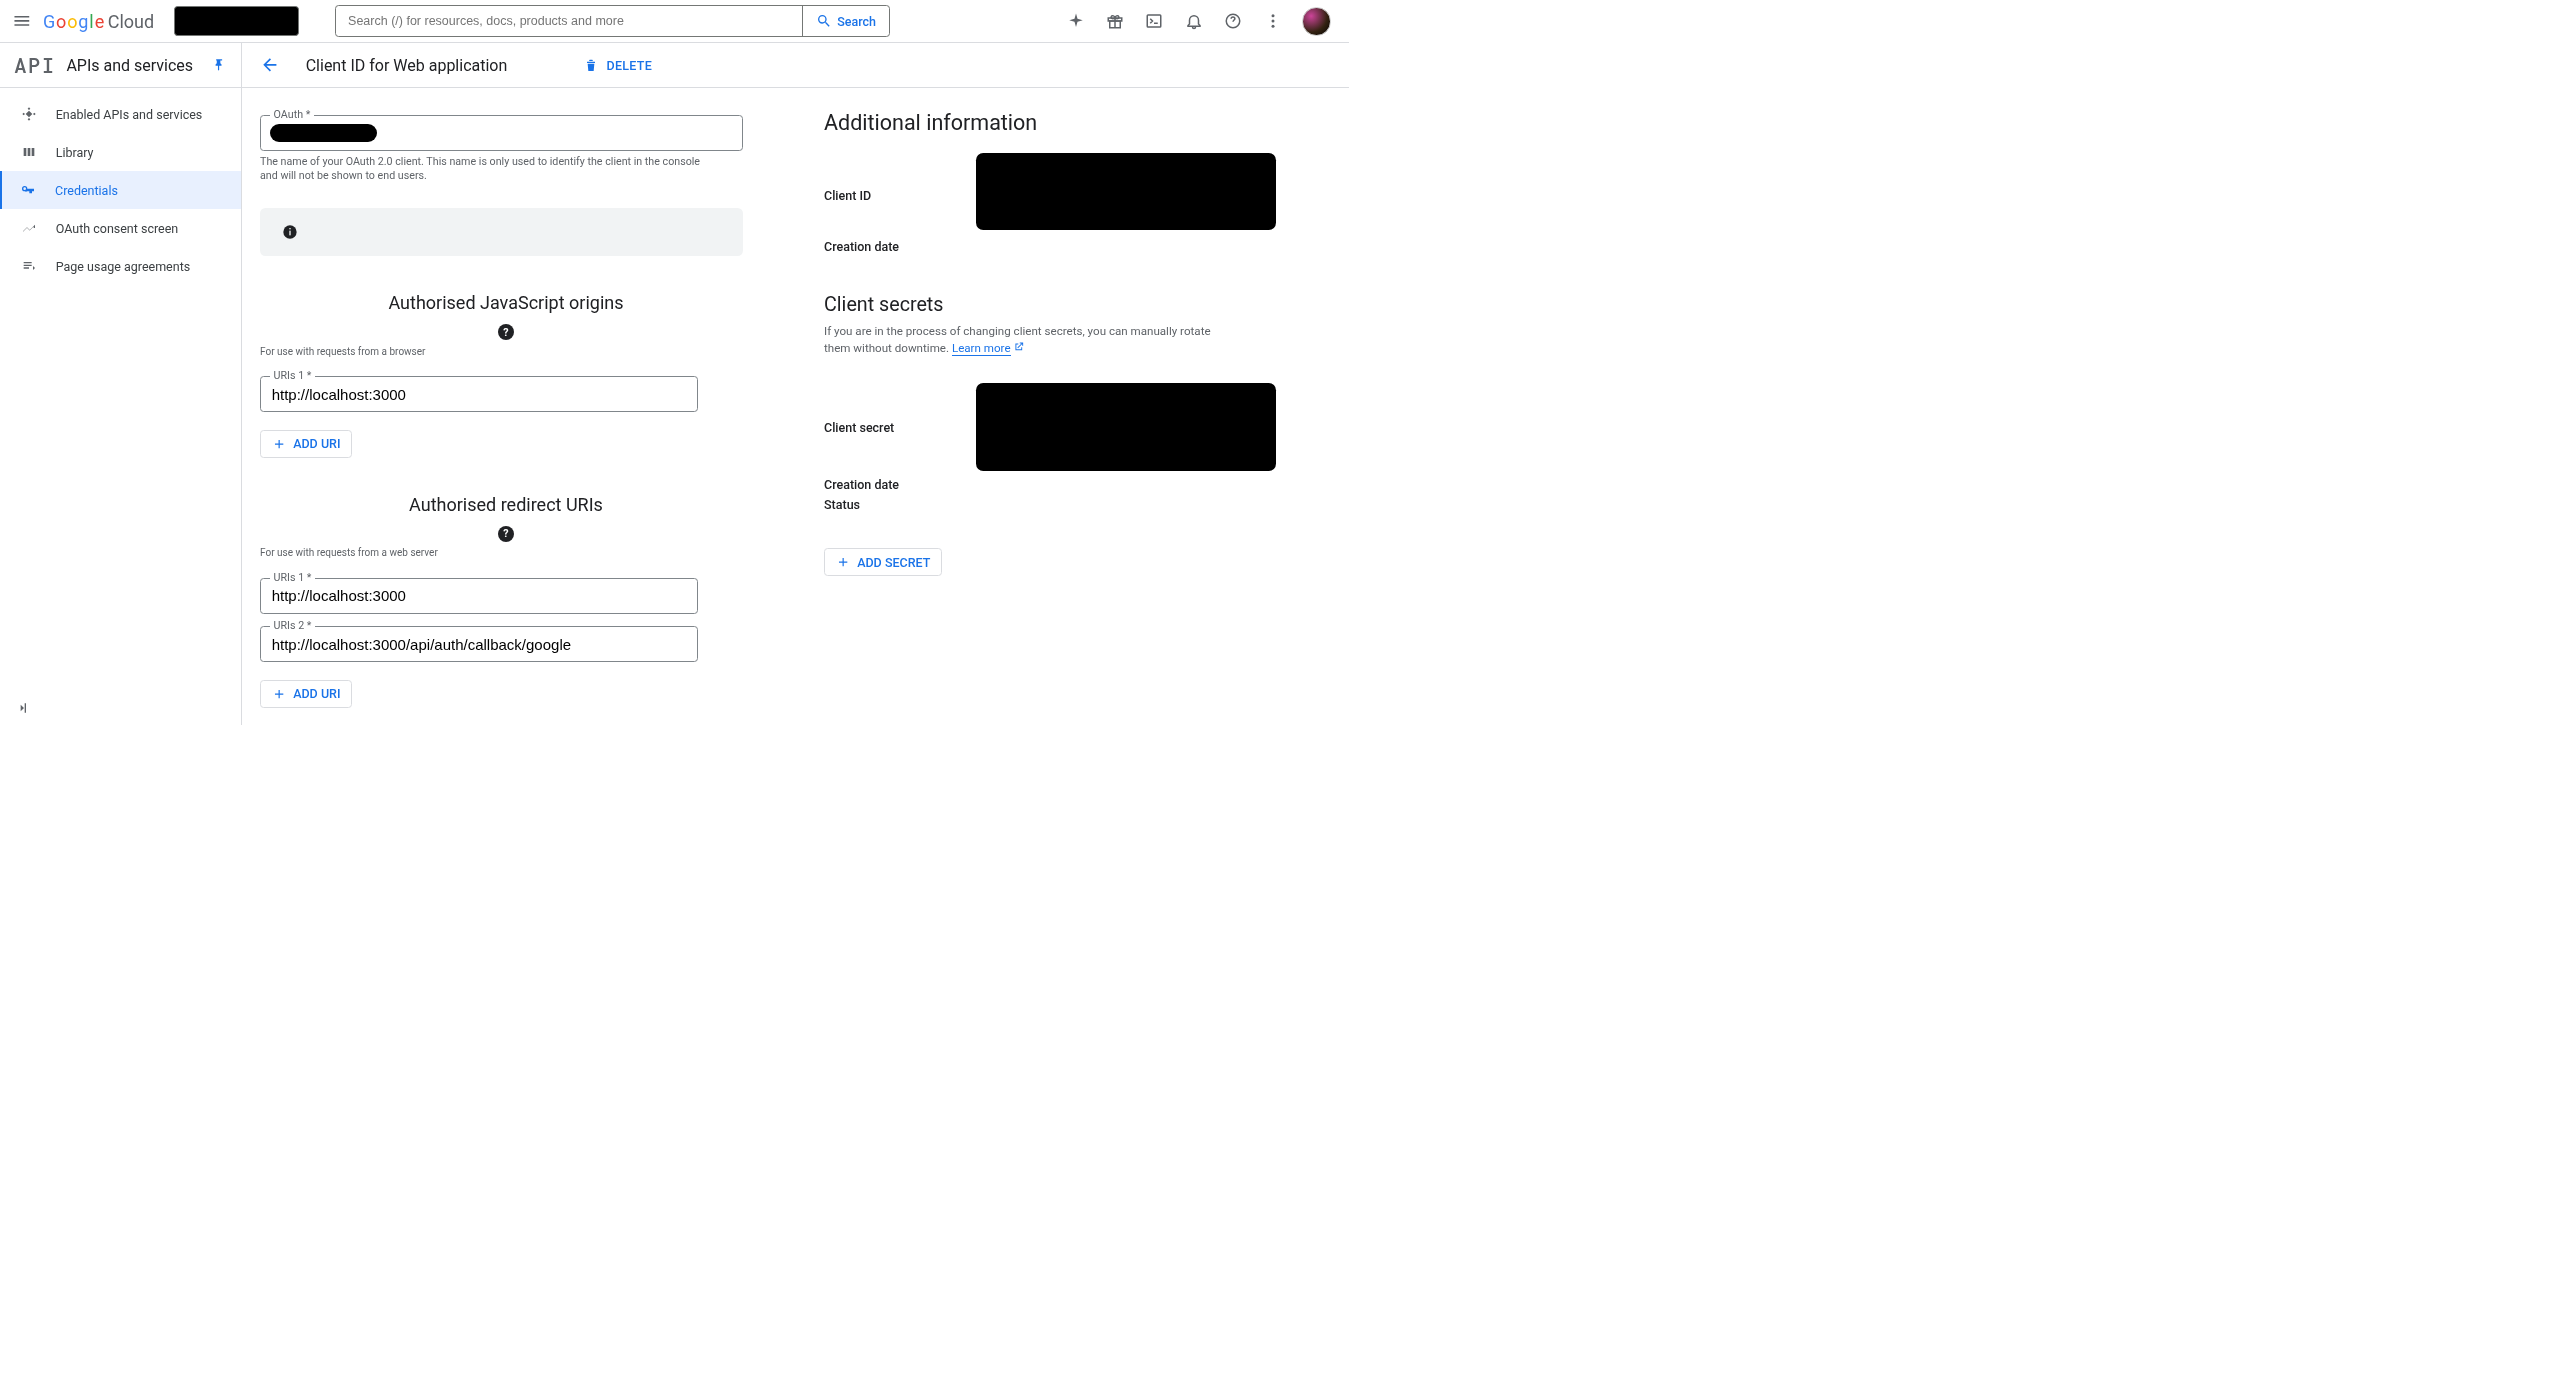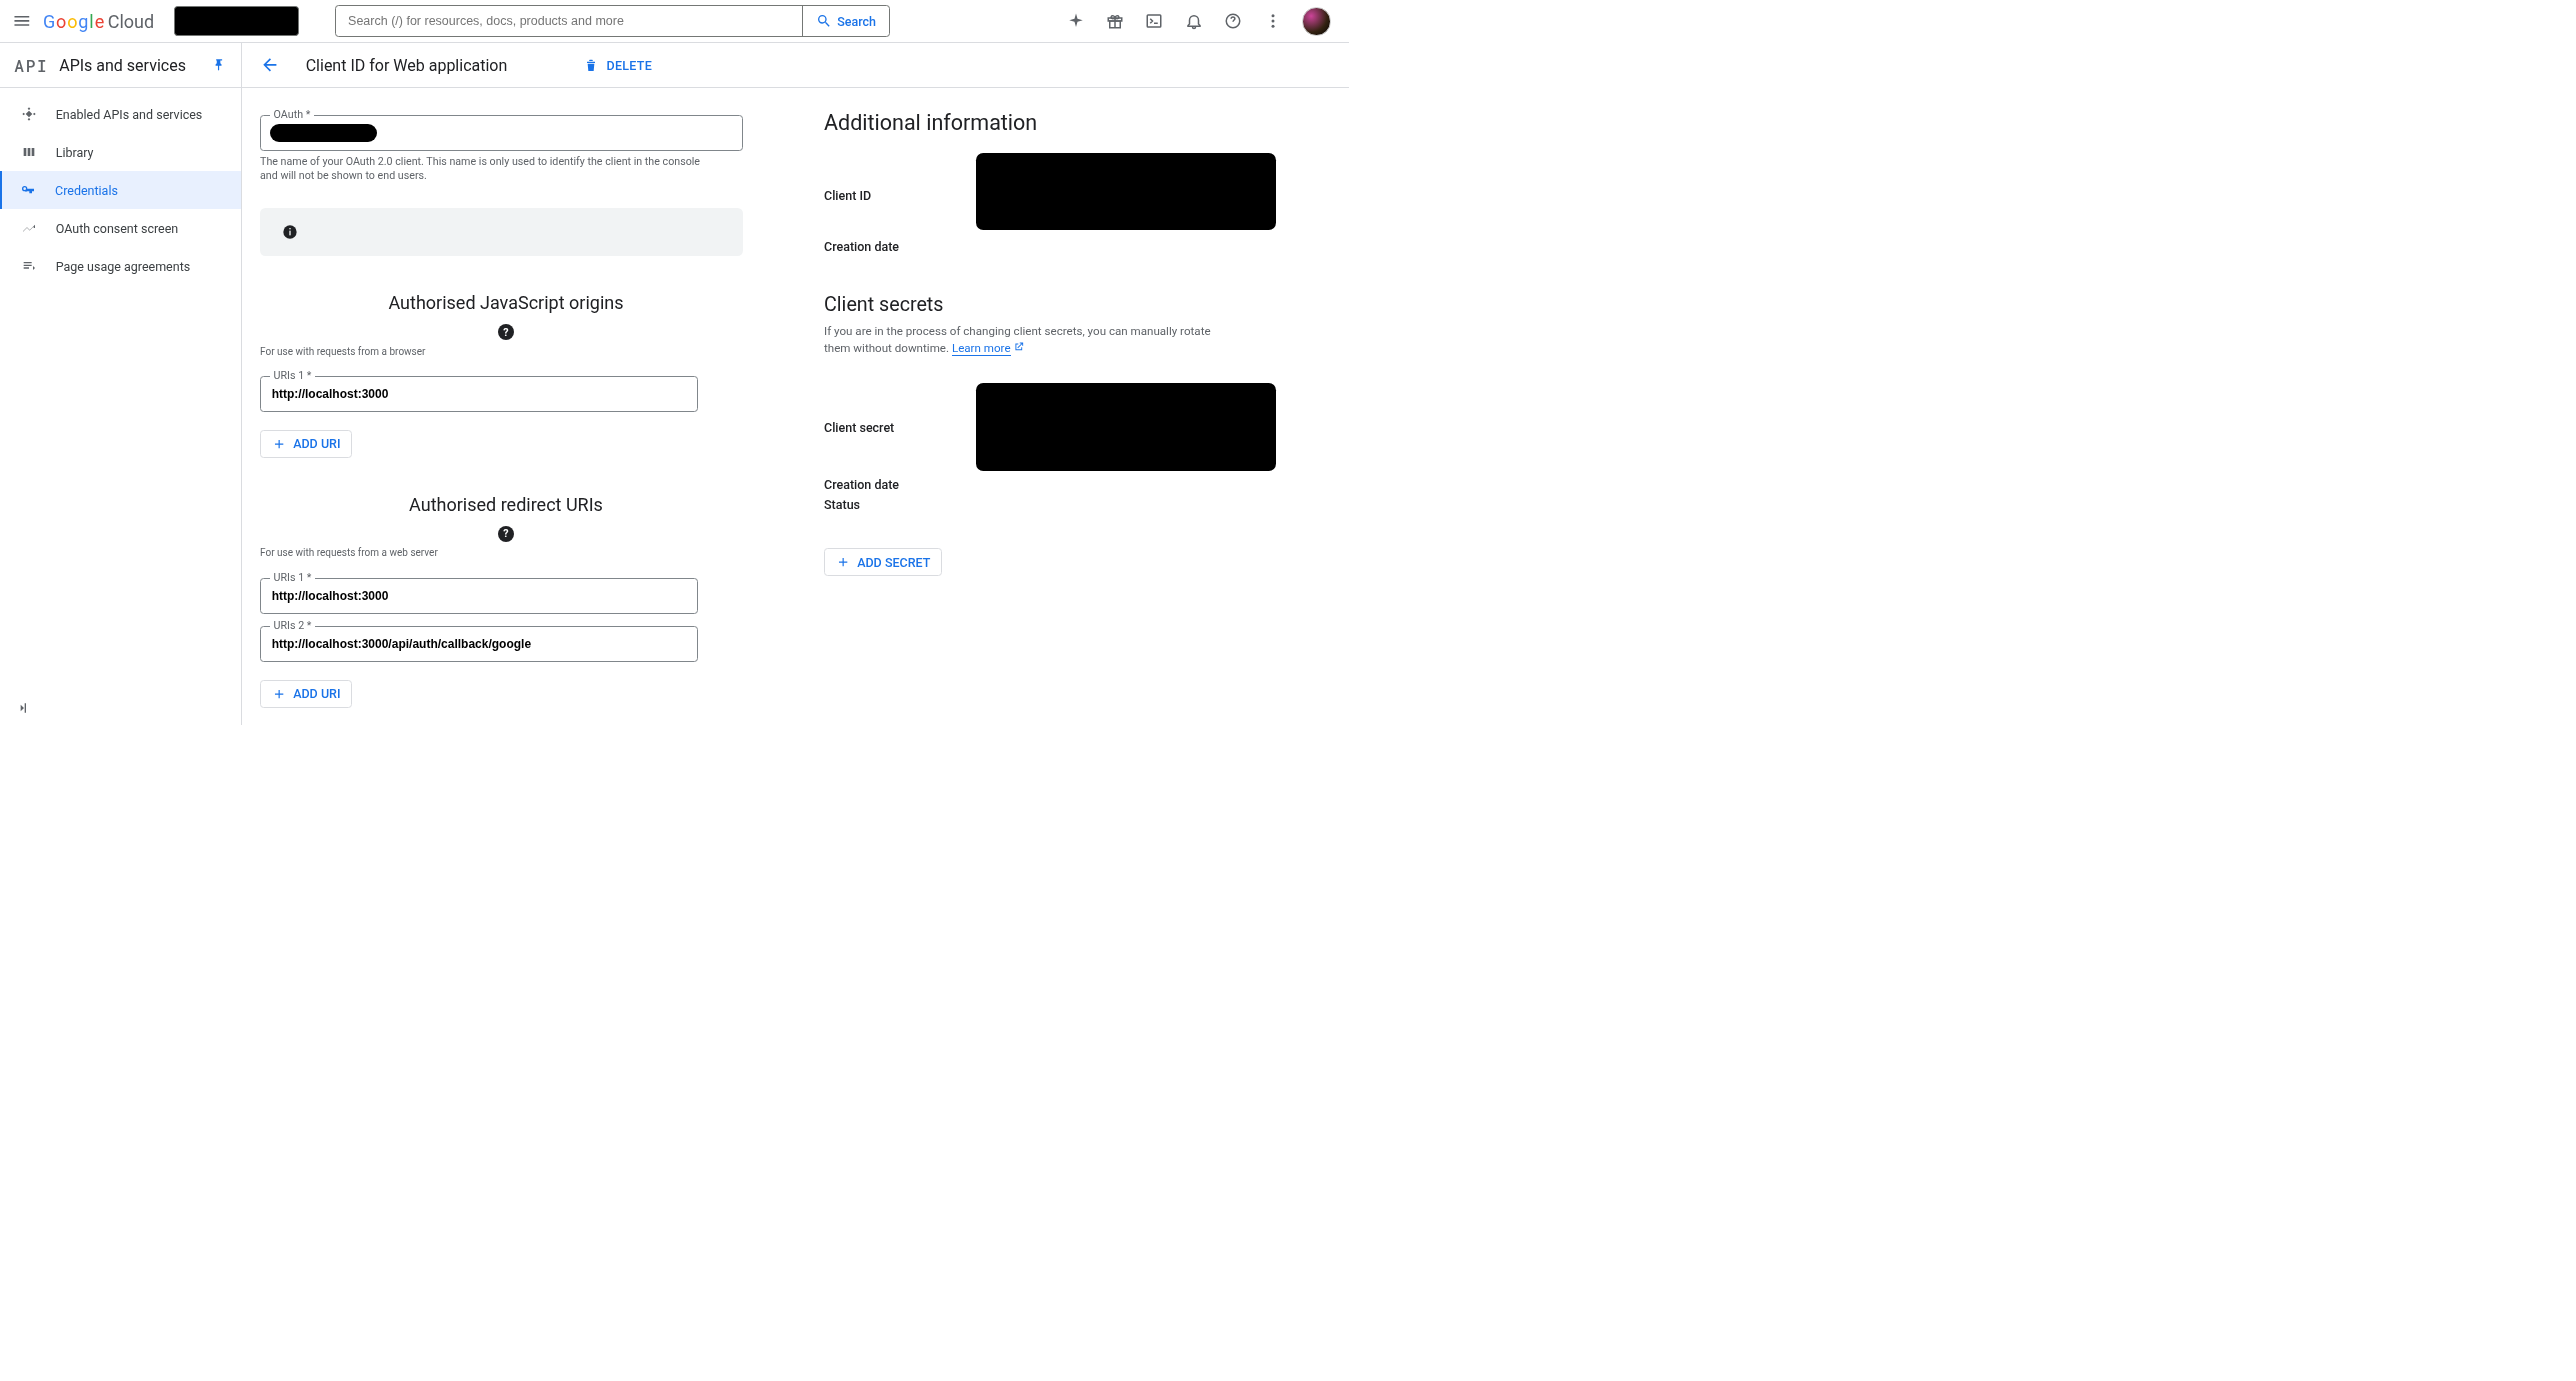--- a/index.html
+++ b/index.html
@@ -73,21 +73,21 @@
     display:flex; flex-direction:column;
     position:relative;
   }
   .sidebar-header{
     height:45px; display:flex; align-items:center; padding:0 14.3px;
     border-bottom:0.9px solid #dadce0;
     font-size:16px; font-weight:400; color:#202124;
   }
   .api-mono{
     font-family: 'Roboto Mono', monospace;
-    letter-spacing:1.8px; color:#5f6368; font-weight:500; font-size:16px;
+    letter-spacing:1.8px; color:#5f6368; font-weight:500; font-size:20px;
     margin-right:10.7px;
   }
   .pin-icon{margin-left:auto; color:#1a73e8; font-size:16px;}
   .nav{padding-top:7.2px;}
   .nav-item{
     height:38px; display:flex; align-items:center; gap:18px;
     padding:0 19.7px; font-size:12.5px; color:#3c4043; cursor:pointer;
   }
   .nav-item.active{
     background:#e8f0fe; color:#1a73e8;
@@ -133,21 +133,21 @@
     height:36px; padding:0; margin-bottom:1.8px;
   }
   .mof.wide{width:483px;}
   .mof.med{width:438px;}
   .mof-label{
     position:absolute; top:-8px; left:9px; background:#fff; padding:0 3.6px;
     font-size:10.7px; color:#5f6368;
   }
   .mof input{
     border:none; outline:none; width:100%; height:100%;
-    padding:0 10.7px; font-size:12px; background:transparent;font-weight:bold;
+    padding:0 10.7px; font-size:15px; background:transparent;
   }
   .help-text{font-size:10.7px; color:#5f6368; line-height:1.35; width:456px; margin-top:3.6px;}
 
   .redact-pill{
     display:inline-block; background:#000; border-radius:9px;
     height:18px; width:107px; margin:8px 0 0 9px;
   }
 
   
   .info-banner{

